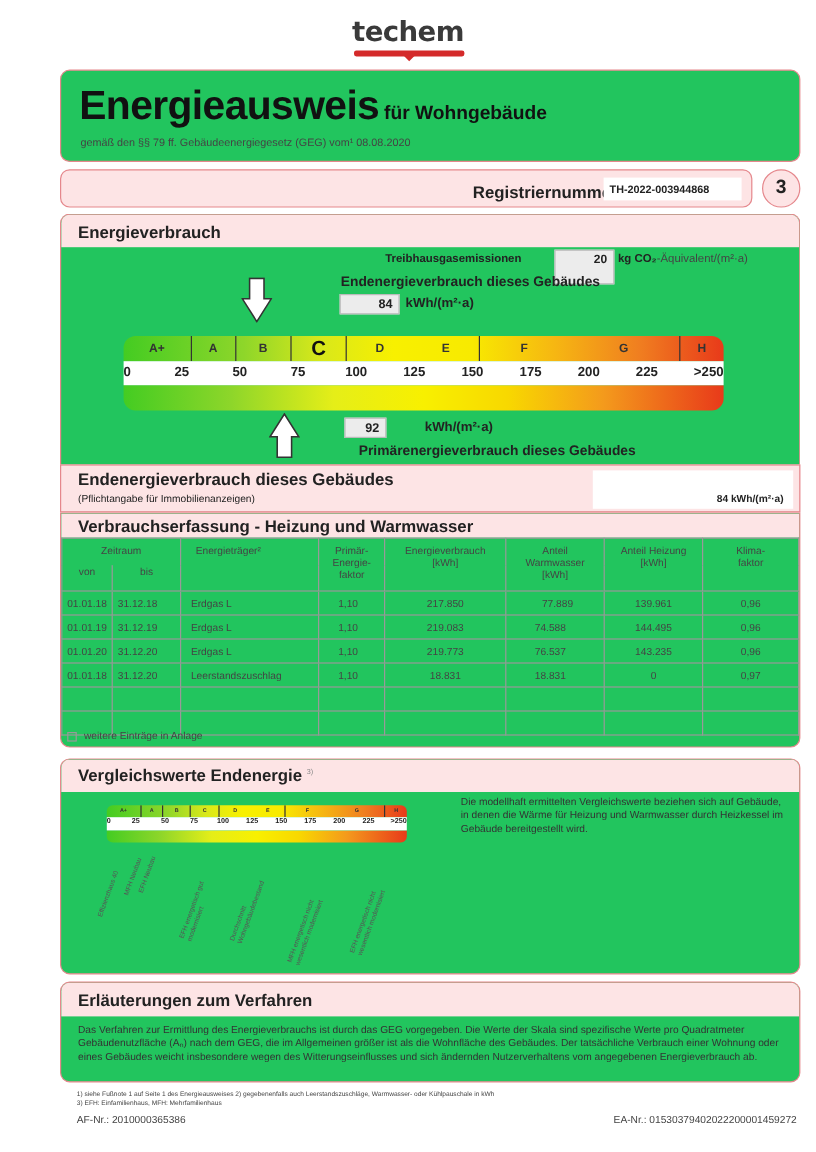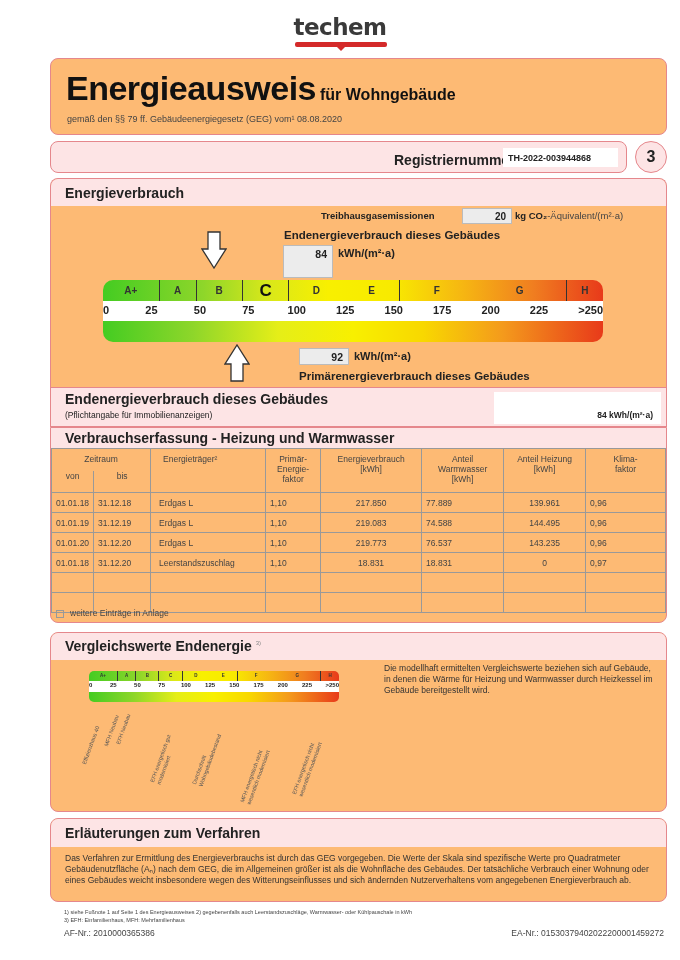--- a/index.html
+++ b/index.html
@@ -6,60 +6,60 @@
     html, body { width: 680px; height: 960px; background: #ffffff; overflow: hidden; }
     body { font-family: "Liberation Sans", sans-serif; color: #1a1a1a; position: relative; }
     .abs { position: absolute; }
 
     
     .logo { left: 0; width: 680px; top: 14px; text-align: center; }
     .logo-text { font-family: "DejaVu Sans", sans-serif; font-weight: bold; font-size: 23px; color: #3a3a3a; letter-spacing: -0.5px; }
     .logo-bar { position: absolute; left: 295px; top: 42px; width: 92px; height: 5px; background: #d42a2a; border-radius: 2px; }
     .logo-notch { position: absolute; left: 335px; top: 45px; width: 0; height: 0; border-left: 6px solid transparent; border-right: 6px solid transparent; border-top: 6px solid #d42a2a; }
 
-    .box { position: absolute; border: 1.5px solid #e5878c; border-radius: 8px; background: #fdba74; overflow: hidden; }
+    .box { position: absolute; border: 1.5px solid #e5878c; border-radius: 8px; background: #22c55e; overflow: hidden; }
 
     
     .title-box { left: 50px; top: 58px; width: 617px; height: 77px; }
     .title-main { position: absolute; left: 15px; top: 10px; font-size: 34px; font-weight: bold; color: #111; letter-spacing: -0.5px; }
     .title-sub { font-size: 16px; font-weight: bold; margin-left: 4px; letter-spacing: 0; }
     .title-law { position: absolute; left: 16px; top: 55px; font-size: 9px; color: #444; }
 
     
     .erf-box { left: 50px; top: 141px; width: 577px; height: 32px; background: #fde4e5; }
     .erf-title { position: absolute; left: 14px; top: 7px; font-size: 15px; font-weight: bold; color: #222; }
     .reg-label { position: absolute; left: 343px; top: 10px; font-size: 14px; font-weight: bold; color: #222; }
     .reg-value { position: absolute; left: 452px; top: 6px; width: 115px; height: 19px; background: #fff; font-size: 9px; font-weight: bold; padding: 5px 5px; color: #222; }
     .page-circle { left: 635px; top: 141px; width: 32px; height: 32px; border: 1.5px solid #e5878c; border-radius: 50%; background: #fde4e5; text-align: center; font-size: 16px; font-weight: bold; line-height: 29px; color: #222; }
 
     
     .ev-box { left: 50px; top: 178px; width: 617px; height: 212px; border-radius: 8px 8px 0 0; border-bottom: none; }
     .ev-head { position: absolute; left: 0; top: 0; width: 100%; height: 27px; background: #fde4e5; }
     .ev-title { position: absolute; left: 14px; top: 6px; font-size: 14px; font-weight: bold; color: #222; }
     .thg-label { position: absolute; left: 270px; top: 31px; font-size: 9.5px; font-weight: bold; color: #222; }
     .valbox { position: absolute; background: #ececec; border: 1px solid #bbb; font-size: 10px; font-weight: bold; text-align: right; padding: 2px 5px; color: #222; }
-    .thg-val { left: 411px; top: 29px; width: 50px; height: 16px; }
+    .thg-val { left: 411px; top: 29px; width: 50px; height: 29px; }
     .thg-unit { position: absolute; left: 464px; top: 31px; font-size: 9.5px; color: #444; }
     .thg-unit b { color: #222; }
     .end-label { position: absolute; left: 233px; top: 50px; font-size: 11.5px; font-weight: bold; color: #222; }
-    .end-val { left: 232px; top: 66px; width: 50px; height: 33px; font-size: 10.5px; }
+    .end-val { left: 232px; top: 66px; width: 50px; height: 17px; font-size: 10.5px; }
     .end-unit { position: absolute; left: 287px; top: 68px; font-size: 11px; font-weight: bold; color: #222; }
     .arrow-svg { position: absolute; }
 
     
     .scale { position: absolute; left: 52px; top: 101px; width: 500px; }
     .band-row { position: relative; height: 21px; border-radius: 10px 10px 0 0; overflow: hidden; background: linear-gradient(90deg, #44cc22 0%, #8ed62a 20%, #d9e81a 33%, #f8f000 45%, #f8ea00 58%, #f6b612 72%, #f07e20 86%, #e83a1a 100%); }
     .band { position: absolute; top: 0; height: 21px; text-align: center; font-size: 10px; font-weight: bold; line-height: 21px; color: #333; }
     .band.sep { border-left: 1.5px solid #333; }
     .band.cur { font-size: 17px; color: #111; }
     .tick-row { position: relative; height: 20px; background: #fff; }
     .tick { position: absolute; top: 3px; font-size: 11px; font-weight: bold; color: #222; transform: translateX(-50%); }
     .grad-row { height: 21px; border-radius: 0 0 10px 10px; background: linear-gradient(90deg, #44cc22 0%, #8ed62a 18%, #e5ee18 35%, #f8f000 50%, #f8d800 64%, #f49a1c 80%, #e83a1a 100%); }
 
-    .prim-val { left: 248px; top: 169px; width: 50px; height: 17px; font-size: 10.5px; }
+    .prim-val { left: 236px; top: 169px; width: 35px; height: 17px; font-size: 10.5px; }
     .prim-unit { position: absolute; left: 303px; top: 171px; font-size: 11px; font-weight: bold; color: #222; }
     .prim-label { position: absolute; left: 248px; top: 191px; font-size: 11.5px; font-weight: bold; color: #222; }
 
     
     .end-box { left: 50px; top: 387px; width: 617px; height: 40px; border-radius: 0; background: #fde4e5; border-top: 1.5px solid #e5878c; }
     .end2-title { position: absolute; left: 14px; top: 3px; font-size: 14px; font-weight: bold; color: #222; }
     .end2-sub { position: absolute; left: 14px; top: 22px; font-size: 8.5px; font-weight: normal; color: #222; }
     .end2-valbox { position: absolute; left: 443px; top: 4px; width: 167px; height: 32px; background: #fff; }
     .end2-val { position: absolute; right: 8px; top: 18px; font-size: 8.5px; font-weight: bold; color: #222; }
 
@@ -67,21 +67,21 @@
     .vb-box { left: 50px; top: 427px; width: 617px; height: 196px; border-radius: 0 0 8px 8px; border-top: 1.5px solid #e5878c; }
     .vb-head { position: absolute; left: 0; top: 0; width: 100%; height: 20px; background: #fde4e5; }
     .vb-title { position: absolute; left: 14px; top: 2px; font-size: 14px; font-weight: bold; color: #222; }
     table.vb { position: absolute; left: 0; top: 20px; width: 100%; border-collapse: collapse; font-size: 8.5px; color: #444; border-radius: 15px; }
     table.vb td, table.vb th { border: 1px solid #999; font-weight: normal; }
     table.vb th { vertical-align: top; text-align: center; padding-top: 5px; line-height: 10px; }
     table.vb tr.head1 th { border-bottom: none; }
     table.vb tr.head2 th { border-top: none; padding-top: 0; }
     table.vb td { height: 19px; padding: 0 4px; }
     table.vb tr.data td { height: 20px; }
-    table.vb td.r { text-align: left; }
+    table.vb td.r { text-align: center; }
     table.vb td.c { text-align: center; }
     .vb-foot { position: absolute; left: 0; bottom: 0; width: 100%; height: 17px; font-size: 8.5px; color: #444; padding: 3px 5px; }
     .checkbox { display: inline-block; width: 8px; height: 8px; border: 1px solid #999; vertical-align: middle; margin-right: 6px; }
 
     
     .vg-box { left: 50px; top: 632px; width: 617px; height: 180px; }
     .vg-head { position: absolute; left: 0; top: 0; width: 100%; height: 27px; background: #fde4e5; }
     .vg-title { position: absolute; left: 14px; top: 5px; font-size: 14px; font-weight: bold; color: #222; }
     .vg-title sup { font-size: 6px; color: #888; font-weight: normal; }
     .vg-scale { position: absolute; left: 38px; top: 38px; width: 250px; }

